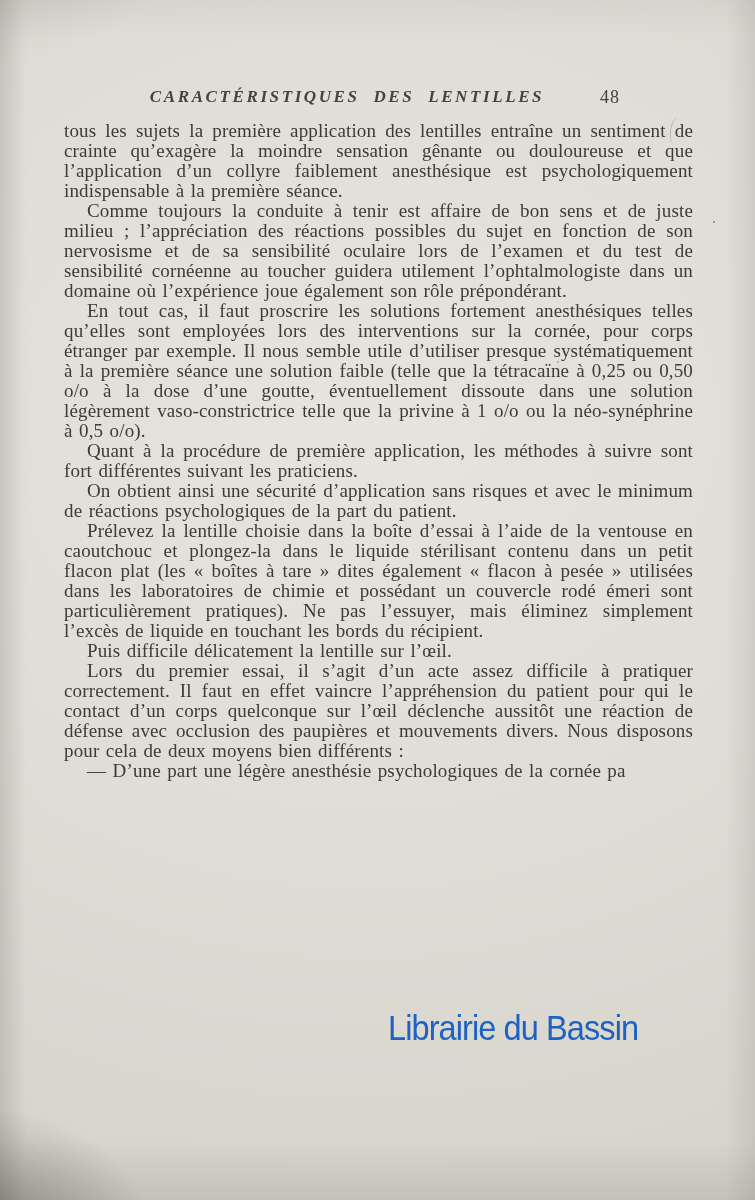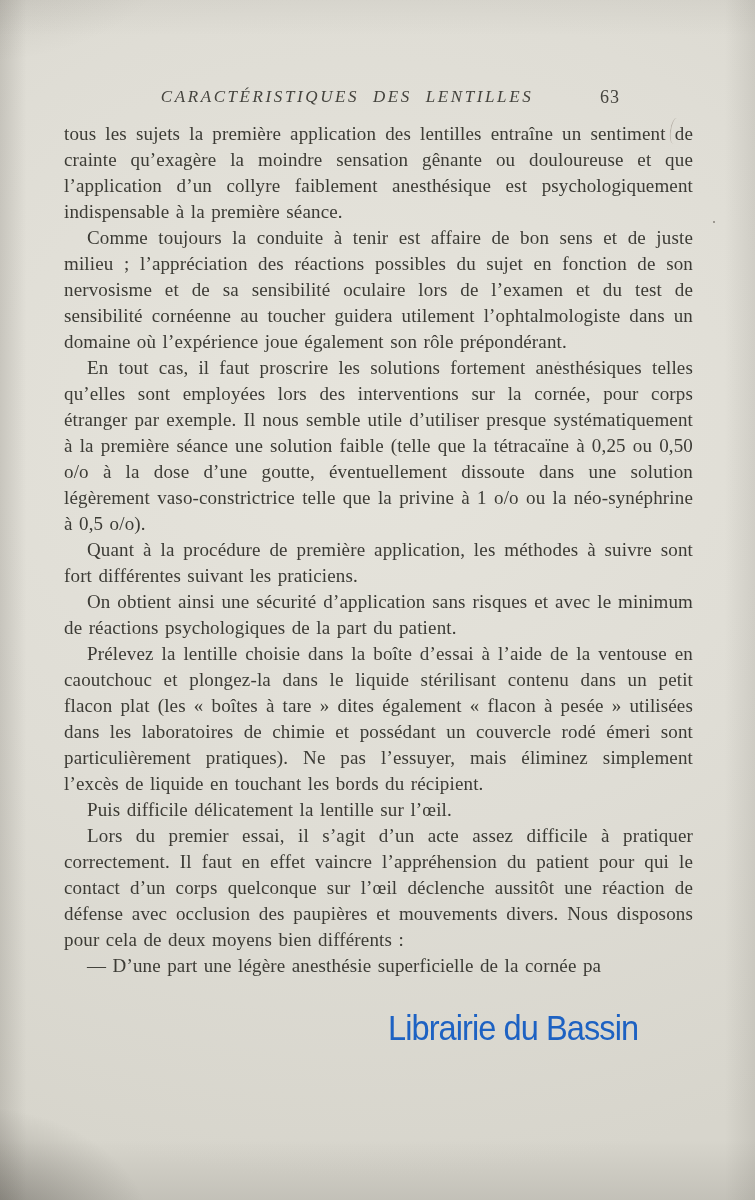--- a/index.html
+++ b/index.html
@@ -23,29 +23,29 @@
       linear-gradient(0deg, rgba(60,56,50,0.13) 0%, rgba(60,56,50,0) 5%),
       linear-gradient(180deg, rgba(60,56,50,0.05) 0%, rgba(60,56,50,0) 3%);
   }
   .running-head {
     position:absolute; top:87px; left:64px; width:628px; height:26px;
     color:#44433d;
   }
   .rh-title {
     position:absolute; left:calc(50% - 31px); transform:translateX(-50%);
     white-space:nowrap;
-    font-style:italic; font-size:17px; letter-spacing:2.6px; word-spacing:7px;
+    font-style:italic; font-size:17px; letter-spacing:2.6px; word-spacing:7px;font-weight:bold;
   }
   .rh-num {
     position:absolute; right:72px; top:0;
     font-size:18px; letter-spacing:1px;
   }
   .body-text {
     position:absolute; left:64px; top:121px; width:629px;
-    font-size:19px; line-height:26px; letter-spacing:0.15px; word-spacing:1.5px;
+    font-size:19px; line-height:20px; letter-spacing:0.15px; word-spacing:1.5px;
     color:#3c3b35;
     text-align:justify;
   }
   .body-text p { margin:0; }
   .body-text p.ind { text-indent:23px; }
   .watermark {
     position:absolute; left:388px; top:1010px;
     font-family:"Liberation Sans", sans-serif;
     font-size:35px; line-height:1; letter-spacing:-1px; white-space:nowrap;
     color:#2273ef;
@@ -67,33 +67,33 @@
     background:rgba(120,114,105,0.55); border-radius:50%;
   }
 </style>
 </head>
 <body>
 
 <div class="scan">
 
   <div class="running-head">
     <span class="rh-title">CARACTÉRISTIQUES DES LENTILLES</span>
-    <span class="rh-num">63</span>
+    <span class="rh-num">48</span>
   </div>
 
   <div class="body-text">
     <p>tous les sujets la première application des lentilles entraîne un sentiment de crainte qu’exagère la moindre sensation gênante ou douloureuse et que l’application d’un collyre faiblement anesthésique est psychologiquement indispensable à la première séance.</p>
     <p class="ind">Comme toujours la conduite à tenir est affaire de bon sens et de juste milieu&nbsp;; l’appréciation des réactions possibles du sujet en fonction de son nervosisme et de sa sensibilité oculaire lors de l’examen et du test de sensibilité cornéenne au toucher guidera utilement l’ophtalmologiste dans un domaine où l’expérience joue également son rôle prépondérant.</p>
     <p class="ind">En tout cas, il faut proscrire les solutions fortement anesthésiques telles qu’elles sont employées lors des interventions sur la cornée, pour corps étranger par exemple. Il nous semble utile d’utiliser presque systématiquement à la première séance une solution faible (telle que la tétracaïne à 0,25 ou 0,50 o/o à la dose d’une goutte, éventuellement dissoute dans une solution légèrement vaso-constrictrice telle que la privine à 1 o/o ou la néo-synéphrine à 0,5 o/o).</p>
     <p class="ind">Quant à la procédure de première application, les méthodes à suivre sont fort différentes suivant les praticiens.</p>
     <p class="ind">On obtient ainsi une sécurité d’application sans risques et avec le minimum de réactions psychologiques de la part du patient.</p>
     <p class="ind">Prélevez la lentille choisie dans la boîte d’essai à l’aide de la ventouse en caoutchouc et plongez-la dans le liquide stérilisant contenu dans un petit flacon plat (les «&nbsp;boîtes à tare&nbsp;» dites également «&nbsp;flacon à pesée&nbsp;» utilisées dans les laboratoires de chimie et possédant un couvercle rodé émeri sont particulièrement pratiques). Ne pas l’essuyer, mais éliminez simplement l’excès de liquide en touchant les bords du récipient.</p>
     <p class="ind">Puis difficile délicatement la lentille sur l’œil.</p>
     <p class="ind">Lors du premier essai, il s’agit d’un acte assez difficile à pratiquer correctement. Il faut en effet vaincre l’appréhension du patient pour qui le contact d’un corps quelconque sur l’œil déclenche aussitôt une réaction de défense avec occlusion des paupières et mouvements divers. Nous disposons pour cela de deux moyens bien différents&nbsp;:</p>
-    <p class="ind">— D’une part une légère anesthésie superficielle de la cornée pa</p>
+    <p class="ind">— D’une part une légère anesthésie psychologiques de la cornée pa</p>
   </div>
 
   <div class="watermark">Librairie du Bassin</div>
 
   <div class="fiber"></div>
   <div class="speck1"></div>
   <div class="speck2"></div>
 
 </div>
 

